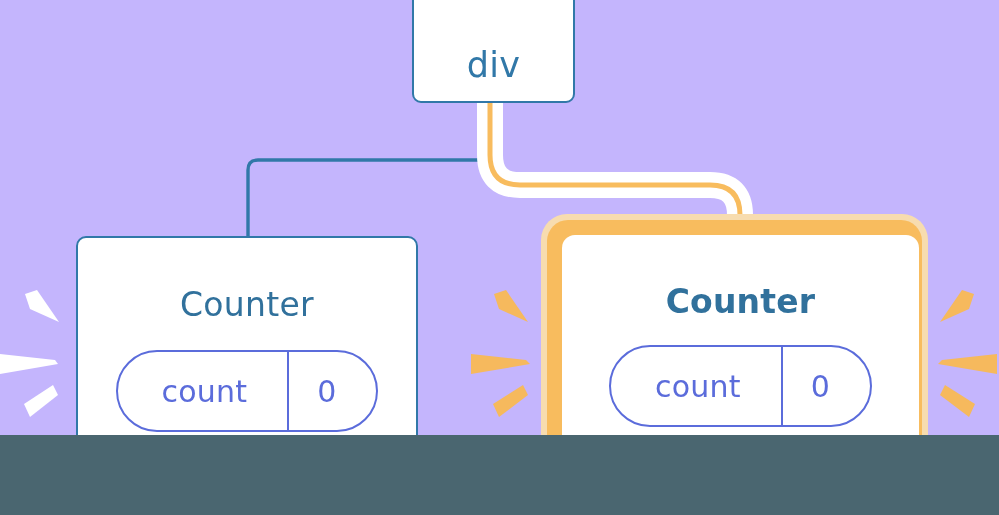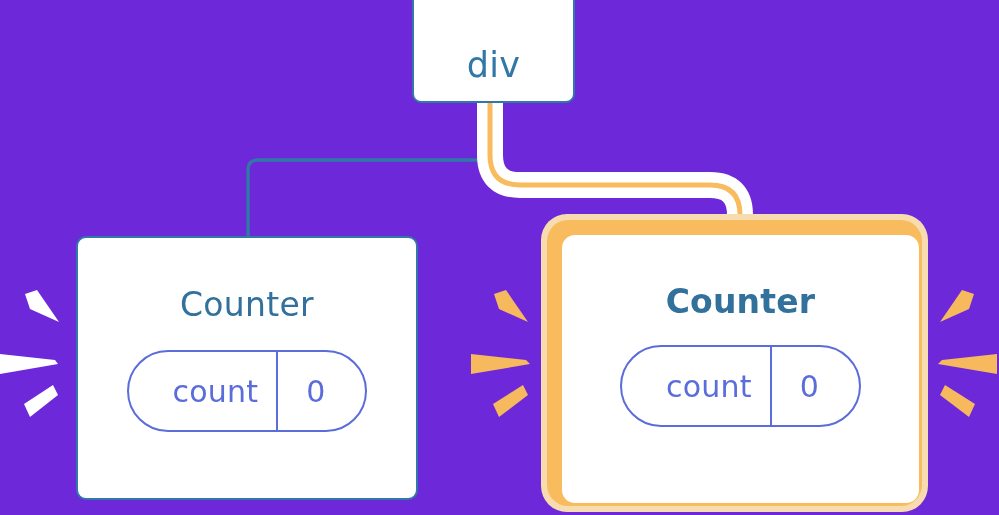--- a/index.html
+++ b/index.html
@@ -7,22 +7,22 @@
     margin: 0;
     padding: 0;
   }
   body {
     background: #4a6670;
     font-family: "DejaVu Sans", sans-serif;
   }
   #stage {
     position: relative;
     width: 999px;
-    height: 515px;
-    background: #6d28d9;
+    height: 435px;
+    background: #c4b5fd;
     overflow: hidden;
   }
 
   
   #wires {
     position: absolute;
     left: 0;
     top: 0;
     width: 999px;
     height: 515px;
@@ -120,21 +120,21 @@
     border: 2px solid #5b6cdb;
     border-radius: 41px;
     box-sizing: border-box;
     background: #ffffff;
     overflow: hidden;
   }
   .pill-left {
     display: flex;
     align-items: center;
     justify-content: center;
-    padding: 0 18px 0 44px;
+    padding: 0 40px 0 44px;
     font-size: 30px;
     color: #5b6cdb;
     letter-spacing: 0.2px;
   }
   .pill-sep {
     width: 2px;
     background: #5b6cdb;
     flex: 0 0 auto;
   }
   .pill-right {

